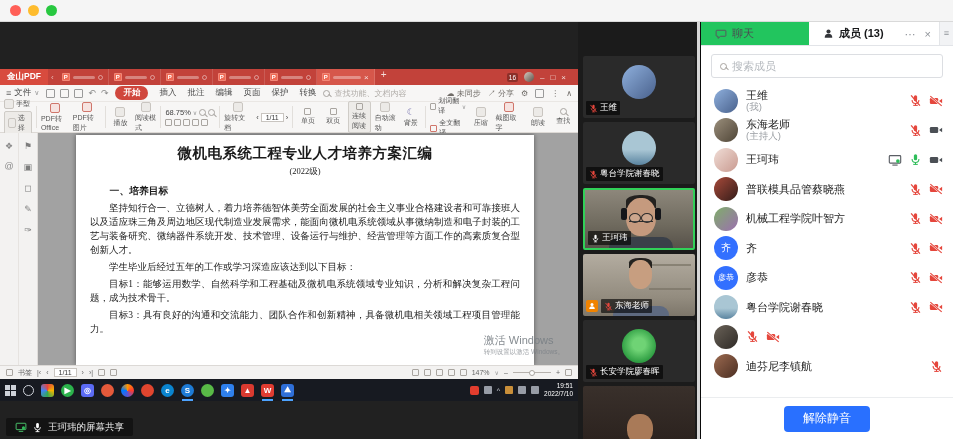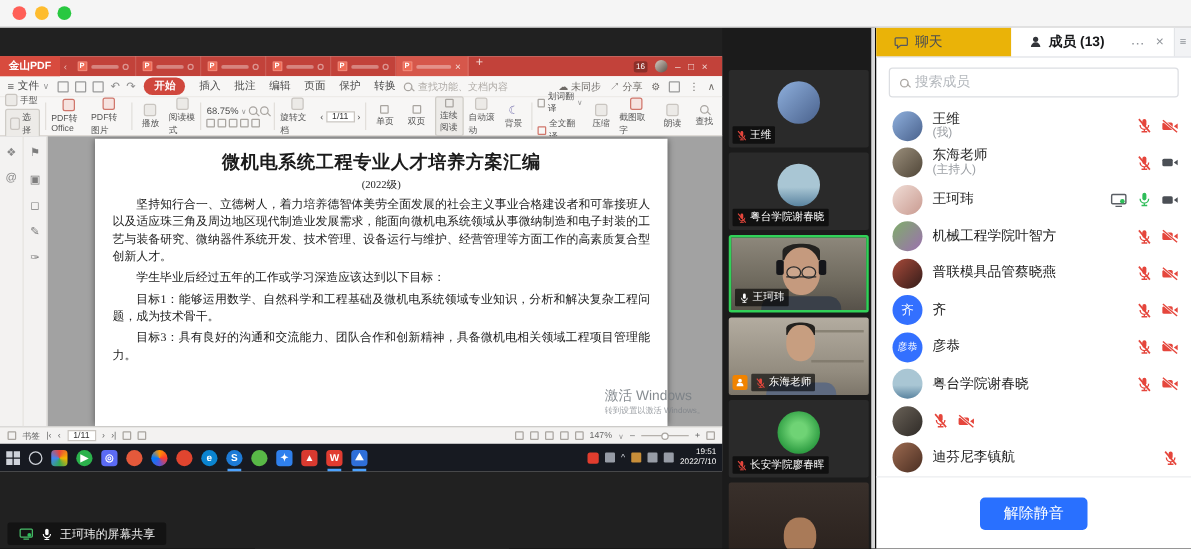--- a/index.html
+++ b/index.html
@@ -12,21 +12,21 @@
             border-bottom:1px solid #d9d9d9; display:flex; align-items:center; z-index:30; }
   .lights { display:flex; gap:7px; margin-left:10px; }
   .light { width:11px; height:11px; border-radius:50%; }
   .l-red{ background:#ff5f57; } .l-yellow{ background:#febc2e; } .l-green{ background:#28c840; }
   .mac-title { position:absolute; left:0; right:0; text-align:center; font-size:11.5px; color:#3a3a3a; }
 
   .main { position:absolute; top:22px; left:0; width:953px; height:417px; display:flex; }
 
   
   .share { position:relative; width:578px; height:417px; background:#212121; overflow:hidden; }
-  .desktop { position:absolute; top:23px; left:0; width:578px; height:332px; background:#fff; }
+  .desktop { position:absolute; top:47px; left:0; width:578px; height:332px; background:#fff; }
 
   
   .pdf-titlebar { height:16px; background:#c2423a; display:flex; align-items:center; color:#f3dcd9; }
   .wps-btn { height:16px; padding:0 7px; background:#d84b3e; color:#fff; font-size:8.5px;
              display:flex; align-items:center; font-weight:bold; }
   .tb-chev { font-size:8px; padding:0 3px; color:#eab9b3; }
   .ptabs { display:flex; height:16px; flex:1; overflow:hidden; }
   .ptab { width:52px; flex:none; display:flex; align-items:center; gap:3px; padding:0 5px;
           border-right:1px solid rgba(255,255,255,.14); }
   .ptab.active { background:#d6574b; width:58px; }
@@ -159,21 +159,21 @@
   .vid2 .body { position:absolute; left:30px; bottom:-6px; width:56px; height:16px;
                 background:#5e6a80; border-radius:9px 9px 0 0; }
   .vid6 { background:linear-gradient(180deg,#39302b,#2a211d); }
   .vid6 .head { position:absolute; left:44px; top:28px; width:26px; height:30px; background:#a97a58; border-radius:46%; }
 
   
   .panel { width:253px; height:417px; background:#fff; position:relative; flex:none;
            border-left:1px solid #0a0a0a; display:flex; flex-direction:column; }
   .ptabbar { height:24px; display:flex; flex:none; background:#eceef1; border-bottom:1px solid #e2e4e8; }
   .ptab-chat { width:108px; display:flex; align-items:center; gap:5px; padding-left:14px;
-               color:#4a4d52; font-size:11px; background:#eab308; }
+               color:#4a4d52; font-size:11px; background:#22c55e; }
   .ptab-members { flex:1; display:flex; align-items:center; gap:5px; padding-left:14px;
                   background:#fff; font-size:11px; color:#17181a; font-weight:bold; position:relative; }
   .ptab-actions { position:absolute; right:8px; top:0; height:24px; display:flex; align-items:center;
                   gap:9px; color:#8f9399; font-size:11px; font-weight:normal; }
   .rail { width:14px; background:#f2f3f5; border-left:1px solid #e3e5e8; display:flex;
           align-items:flex-start; justify-content:center; padding-top:6px; color:#8f9399; font-size:9px; flex:none; }
   .searchrow { padding:8px 10px 6px; flex:none; }
   .searchbox { height:24px; border:1px solid #dcdee2; border-radius:3px; display:flex; align-items:center;
                gap:5px; padding:0 8px; }
   .searchbox input { border:none; outline:none; flex:1; font-size:11px; color:#333; background:transparent;
@@ -186,21 +186,21 @@
   .av-init { background:#3370ff; font-size:8px; }
   .av-init.one { font-size:10px; }
   .av-p1{background:linear-gradient(135deg,#8fb0dd,#49618c);} .av-p2{background:linear-gradient(135deg,#9b8f7c,#4f4537);}
   .av-p3{background:linear-gradient(135deg,#f0ddd6,#c99a90);} .av-p4{background:linear-gradient(135deg,#7fae6a,#9c6fb0);}
   .av-p5{background:linear-gradient(135deg,#a84a3a,#331c19);} .av-p8{background:linear-gradient(180deg,#a9c6d4 55%,#5a84a0);}
   .av-p10{background:linear-gradient(135deg,#6a6258,#2e2a26);} .av-p11{background:linear-gradient(135deg,#9c6a50,#4a2e22);}
   .mtext { flex:1; min-width:0; }
   .mname { font-size:11px; color:#222; white-space:nowrap; overflow:hidden; line-height:1.15; }
   .msub { font-size:9.5px; color:#9a9ea3; line-height:1.15; }
   .micons { display:flex; align-items:center; gap:7px; flex:none; }
-  .panel-foot { height:58px; border-top:1px solid #ebedef; display:flex; align-items:center;
+  .panel-foot { height:42px; border-top:1px solid #ebedef; display:flex; align-items:center;
                 justify-content:center; gap:14px; flex:none; }
   .btn-blue { width:86px; height:26px; background:#2970ff; color:#fff; border:none; border-radius:4px;
               font-size:12px; font-family:"Liberation Sans",sans-serif; }
   .btn-ghost { width:68px; height:26px; background:#fff; color:#333; border:1px solid #d4d6da;
                border-radius:4px; font-size:12px; font-family:"Liberation Sans",sans-serif; }
 
   
   .ic { display:block; flex:none; }
   .c-micoff { color:#e5463c; } .c-micon { color:#2ebd59; } .c-micwhite { color:#fff; }
   .c-cam { color:#4b4f55; } .c-camoff { color:#e5463c; } .c-mon { color:#5a5e64; }
@@ -461,20 +461,21 @@
               <span>▣</span>
               <span>◻</span>
               <span>✎</span>
               <span>✑</span>
             </div>
           </div>
           <div class="pageview">
             <div class="page">
               <div class="doc-title">微机电系统工程专业人才培养方案汇编</div>
               <div class="doc-sub">(2022级)</div>
+              <div class="doc-h">一、培养目标</div>
               <p class="doc-p">坚持知行合一、立德树人，着力培养德智体美劳全面发展的社会主义事业合格建设者和可靠接班人以及适应珠三角及周边地区现代制造业发展需求，能面向微机电系统领域从事微纳制造和电子封装的工艺与装备研究、微纳器件系统开发、技术管理、设备运行与维护、经营管理等方面工作的高素质复合型创新人才。</p>
               <p class="doc-p">学生毕业后经过五年的工作或学习深造应该达到以下目标：</p>
               <p class="doc-p">目标1：能够运用数学、自然科学和工程基础及微机电系统领域专业知识，分析和解决复杂工程问题，成为技术骨干。</p>
               <p class="doc-p">目标3：具有良好的沟通和交流能力、团队合作和创新精神，具备微机电相关领域工程项目管理能力。</p>
 
             </div>
             <div class="watermark">
               <div class="wm1">激活 Windows</div>
               <div class="wm2">转到设置以激活 Windows。</div>
             </div>
@@ -700,50 +701,50 @@
               </svg>
               <svg class="ic c-micon" width="13" height="13">
                 <use href="#s-mic"></use>
               </svg>
               <svg class="ic c-cam" width="14" height="14">
                 <use href="#s-cam"></use>
               </svg>
             </div>
         </div>
         <div class="mrow">
+          <div class="avatar av-p5"></div>
+          <div class="mtext">
+              <div class="mname">普联模具品管蔡晓燕</div>
+              <div class="msub"></div>
+            </div>
+          <div class="micons">
+              <svg class="ic c-micoff" width="13" height="13">
+                <use href="#s-mic-off"></use>
+              </svg>
+              <svg class="ic c-camoff" width="14" height="14">
+                <use href="#s-cam-off"></use>
+              </svg>
+            </div>
+        </div>
+        <div class="mrow">
           <div class="avatar av-p4"></div>
           <div class="mtext">
               <div class="mname">机械工程学院叶智方</div>
               <div class="msub"></div>
             </div>
           <div class="micons">
               <svg class="ic c-micoff" width="13" height="13">
                 <use href="#s-mic-off"></use>
               </svg>
               <svg class="ic c-camoff" width="14" height="14">
                 <use href="#s-cam-off"></use>
               </svg>
             </div>
         </div>
         <div class="mrow">
-          <div class="avatar av-p5"></div>
-          <div class="mtext">
-              <div class="mname">普联模具品管蔡晓燕</div>
-              <div class="msub"></div>
-            </div>
-          <div class="micons">
-              <svg class="ic c-micoff" width="13" height="13">
-                <use href="#s-mic-off"></use>
-              </svg>
-              <svg class="ic c-camoff" width="14" height="14">
-                <use href="#s-cam-off"></use>
-              </svg>
-            </div>
-        </div>
-        <div class="mrow">
           <div class="avatar av-init one">
               <span>齐</span>
             </div>
           <div class="mtext">
               <div class="mname">齐</div>
               <div class="msub"></div>
             </div>
           <div class="micons">
               <svg class="ic c-micoff" width="13" height="13">
                 <use href="#s-mic-off"></use>

